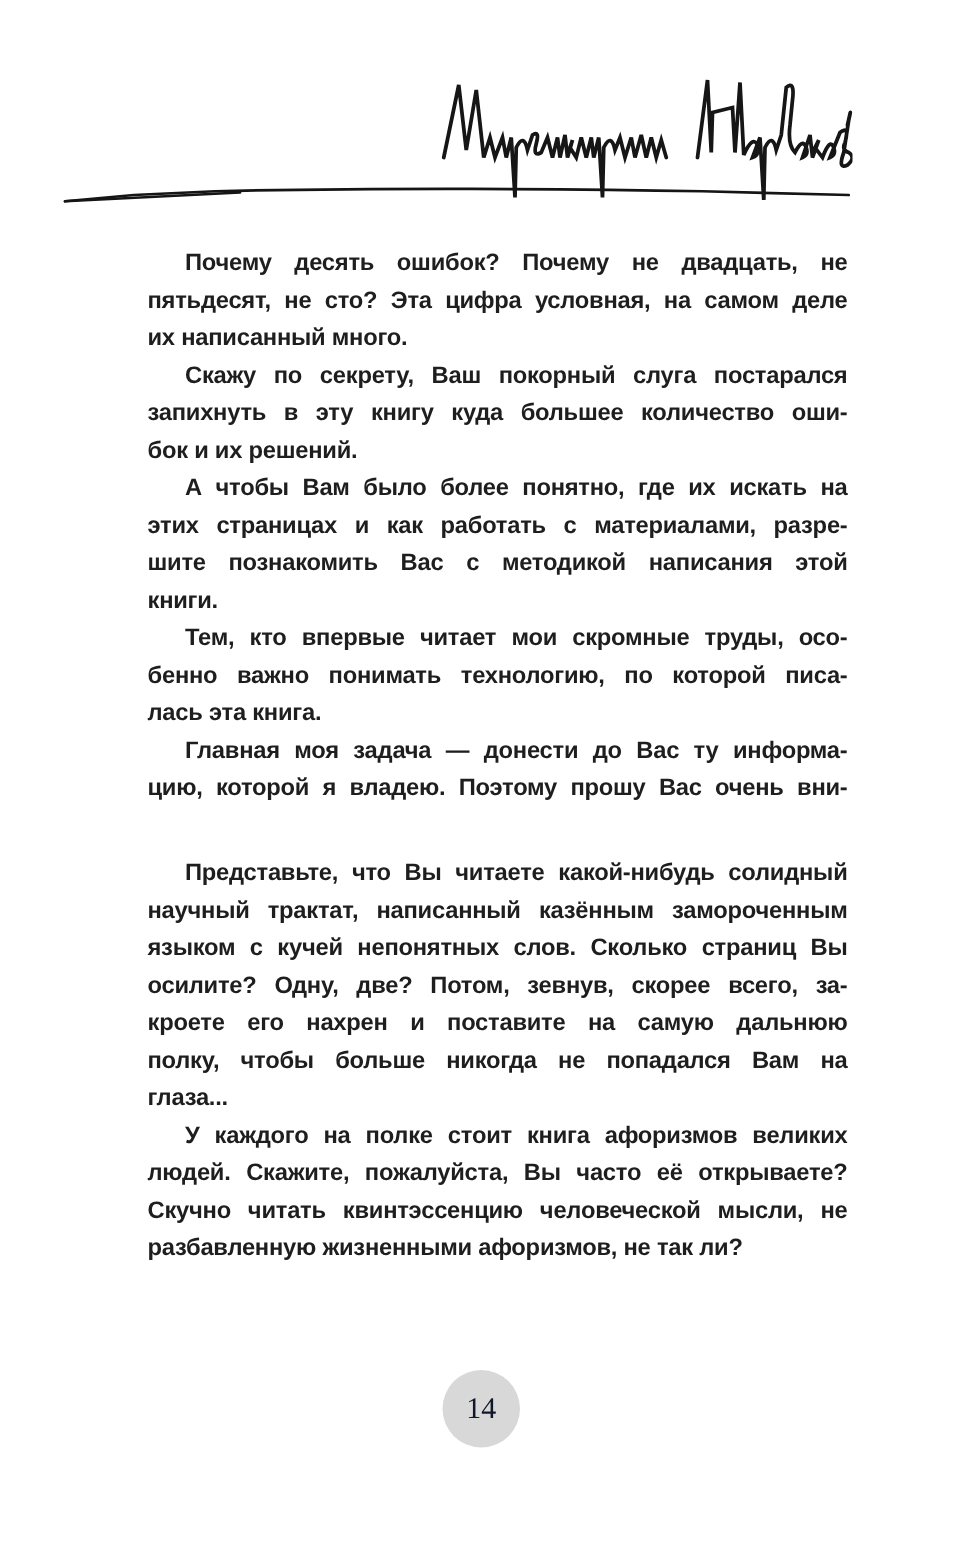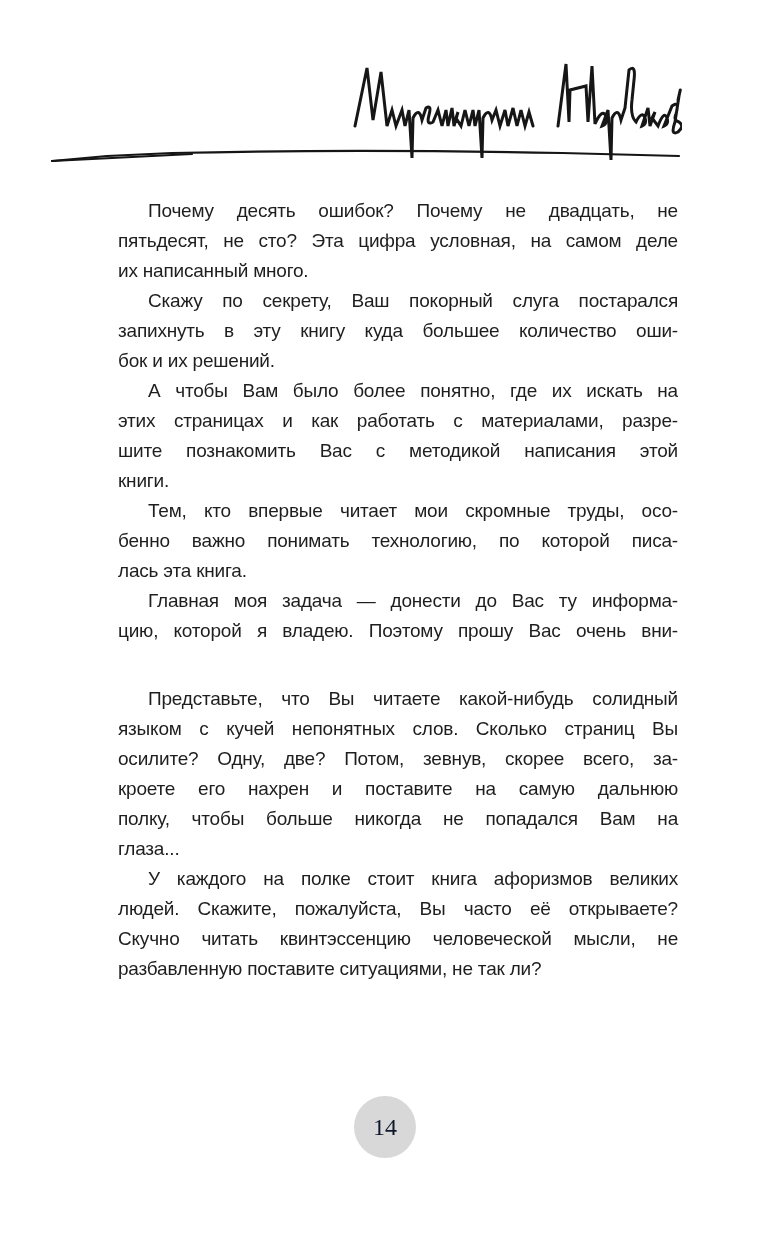--- a/index.html
+++ b/index.html
@@ -42,21 +42,21 @@
              Q295,64 290,66 L296,48 L298,66 L303,52 L300,58 L306,66
              Q312,50 315,58 Q317,64 312,66 L320,46 Q328,40 324,54 Q321,60 327,62
              Q333,66 326,72 Q318,76 323,62 L327,36 Q330,22 326,40"></path>
   </svg>
 
   <svg class="rule" viewBox="0 0 650 30">
     <path d="M10,23 L65,18 L130,15 C260,12 420,13 520,15 C570,16 610,17 637,18"></path>
     <path d="M10,23 L150,16" stroke-width="1.4"></path>
   </svg>
 
-  <div class="bodytext" style="color: rgb(30, 30, 30);">
+  <div class="bodytext" style="color: rgb(30, 30, 30); font-weight: bold;">
       <div class="para">
         <div class="pline pfirst">Почему десять ошибок? Почему не двадцать, не</div>
         <div class="pline">пятьдесят, не сто? Эта цифра условная, на самом деле</div>
         <div class="pline plast">их написанный много.</div>
       </div>
       <div class="para">
         <div class="pline pfirst">Скажу по секрету, Ваш покорный слуга постарался</div>
         <div class="pline">запихнуть в эту книгу куда большее количество оши-</div>
         <div class="pline plast">бок и их решений.</div>
       </div>
@@ -71,31 +71,32 @@
         <div class="pline">бенно важно понимать технологию, по которой писа-</div>
         <div class="pline plast">лась эта книга.</div>
       </div>
       <div class="para">
         <div class="pline pfirst">Главная моя задача — донести до Вас ту информа-</div>
         <div class="pline">цию, которой я владею. Поэтому прошу Вас очень вни-</div>
       </div>
       <div class="pgap"></div>
       <div class="para">
         <div class="pline pfirst">Представьте, что Вы читаете какой-нибудь солидный</div>
+        <div class="pline">научный трактат, написанный казённым замороченным</div>
         <div class="pline">языком с кучей непонятных слов. Сколько страниц Вы</div>
         <div class="pline">осилите? Одну, две? Потом, зевнув, скорее всего, за-</div>
         <div class="pline">кроете его нахрен и поставите на самую дальнюю</div>
         <div class="pline">полку, чтобы больше никогда не попадался Вам на</div>
         <div class="pline plast">глаза...</div>
       </div>
       <div class="para">
         <div class="pline pfirst">У каждого на полке стоит книга афоризмов великих</div>
         <div class="pline">людей. Скажите, пожалуйста, Вы часто её открываете?</div>
         <div class="pline">Скучно читать квинтэссенцию человеческой мысли, не</div>
-        <div class="pline plast">разбавленную поставите ситуациями, не так ли?</div>
+        <div class="pline plast">разбавленную жизненными афоризмов, не так ли?</div>
       </div>
     </div>
 
   <div class="badge" style="background: rgb(216, 216, 216);">
     <span style="color: #0f172a;">14</span>
   </div>
 
 </div>
 
 </body></html>

